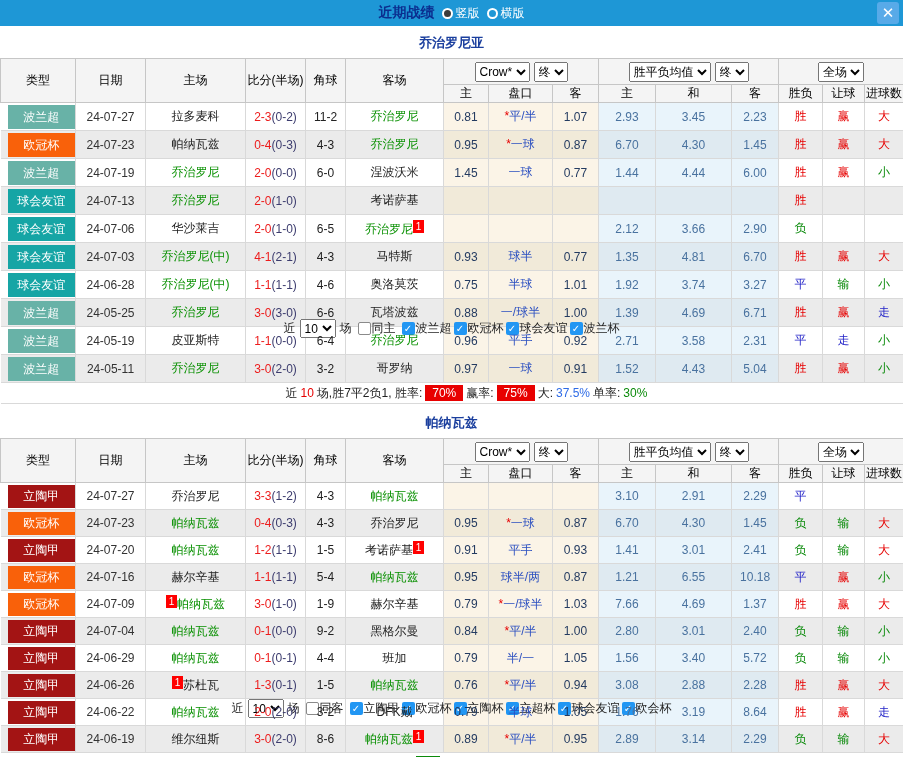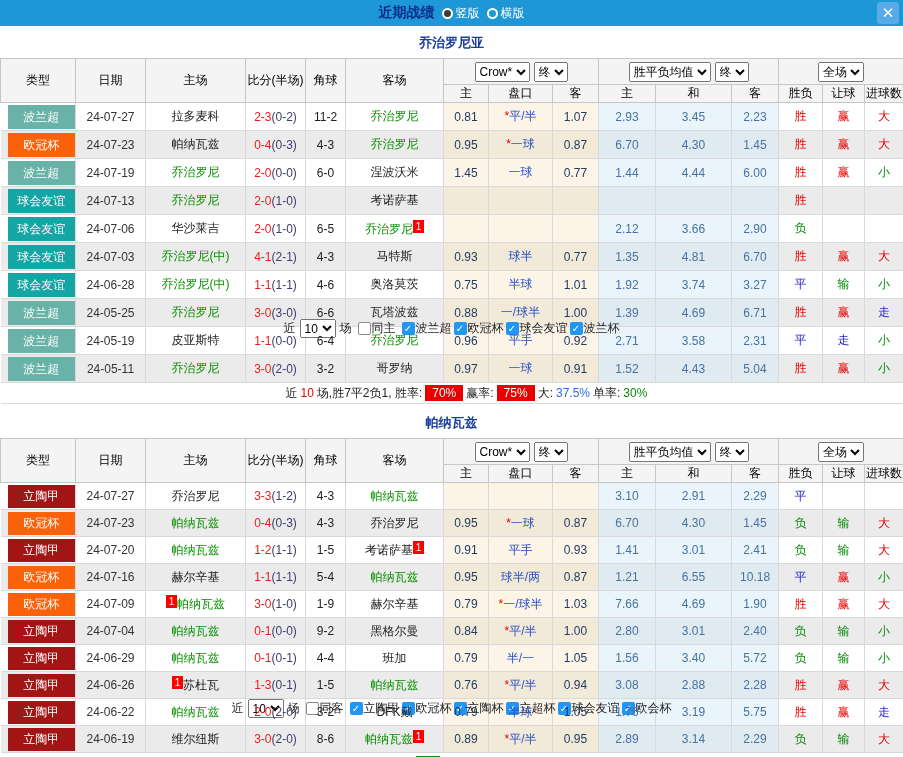--- a/index.html
+++ b/index.html
@@ -539,21 +539,21 @@
           <td class="c-date">24-07-09</td>
           <td class="c-team"><span class="b1">1</span><span class="tg">帕纳瓦兹</span></td>
           <td class="c-score"><span class="sc">3-0</span><span class="hf">(1-0)</span></td>
           <td class="c-corner">1-9</td>
           <td class="c-team"><span class="tk">赫尔辛基</span></td>
           <td class="c-crow">0.79</td>
           <td class="c-crow"><span class="st">*</span><span class="hd">一/球半</span></td>
           <td class="c-crow">1.03</td>
           <td class="c-avg">7.66</td>
           <td class="c-avg">4.69</td>
-          <td class="c-avg">1.90</td>
+          <td class="c-avg">1.37</td>
           <td class="c-res r">胜</td>
           <td class="c-res r">赢</td>
           <td class="c-res r">大</td>
         </tr>
         <tr>
           <td class="c-type">
             <span class="lg" style="background:#a31414">立陶甲</span>
           </td>
           <td class="c-date">24-07-04</td>
           <td class="c-team"><span class="tg">帕纳瓦兹</span></td>
@@ -615,21 +615,21 @@
           <td class="c-date">24-06-22</td>
           <td class="c-team"><span class="tg">帕纳瓦兹</span></td>
           <td class="c-score"><span class="sc">2-0</span><span class="hf">(2-0)</span></td>
           <td class="c-corner">3-2</td>
           <td class="c-team"><span class="tk">DFK戴</span></td>
           <td class="c-crow">0.79</td>
           <td class="c-crow"><span class="hd">半球</span></td>
           <td class="c-crow">1.05</td>
           <td class="c-avg">1.76</td>
           <td class="c-avg">3.19</td>
-          <td class="c-avg">5.75</td>
+          <td class="c-avg">8.64</td>
           <td class="c-res r">胜</td>
           <td class="c-res r">赢</td>
           <td class="c-res bl">走</td>
         </tr>
         <tr>
           <td class="c-type">
             <span class="lg" style="background:#a31414">立陶甲</span>
           </td>
           <td class="c-date">24-06-19</td>
           <td class="c-team"><span class="tk">维尔纽斯</span></td>

